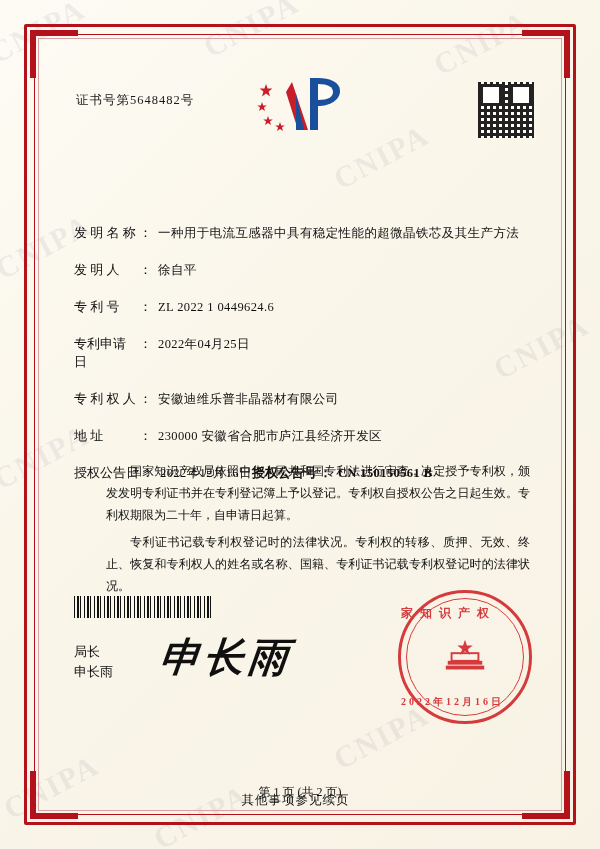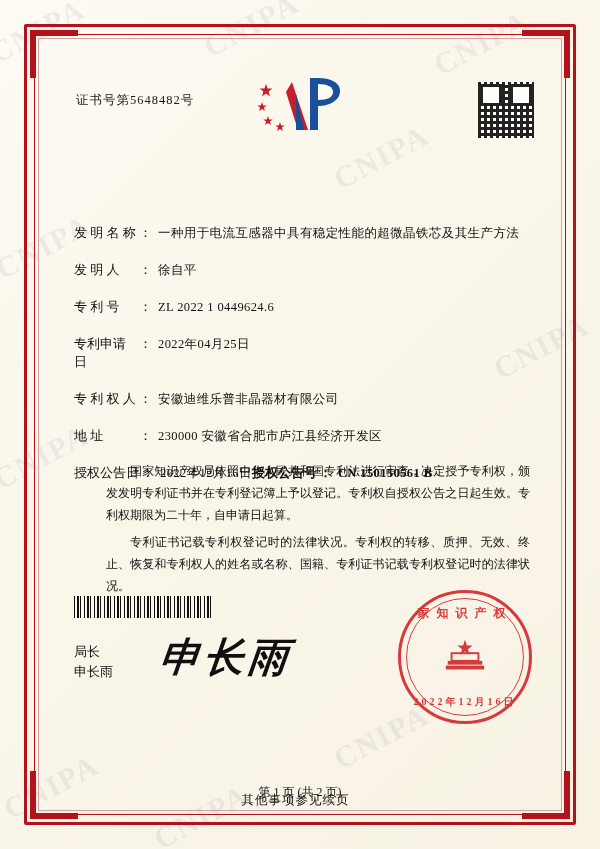--- a/index.html
+++ b/index.html
@@ -163,21 +163,21 @@
   }
   .seal .ring{
     position:absolute;left:5px;top:5px;right:5px;bottom:5px;
     border:1px solid #cf1b20;border-radius:50%;
   }
   .seal .star{
     position:absolute;left:50%;top:50%;transform:translate(-50%,-50%);
     width:46px;height:46px;
   }
   .seal .arc-top,.seal .arc-bottom{
-    position:absolute;left:0;right:0;text-align:center;
+    position:absolute;left:0;right:0;
     font-family:"Liberation Serif", serif;font-weight:bold;
     font-size:12px;letter-spacing:7px;
   }
   .seal .arc-top{top:12px;}
   .seal .arc-bottom{bottom:12px;font-size:10px;letter-spacing:3px;}
 
   .pageno{
     position:absolute;left:0;right:0;top:728px;text-align:center;
     font-family:"Liberation Serif", serif;font-size:12px;color:#111;
   }

